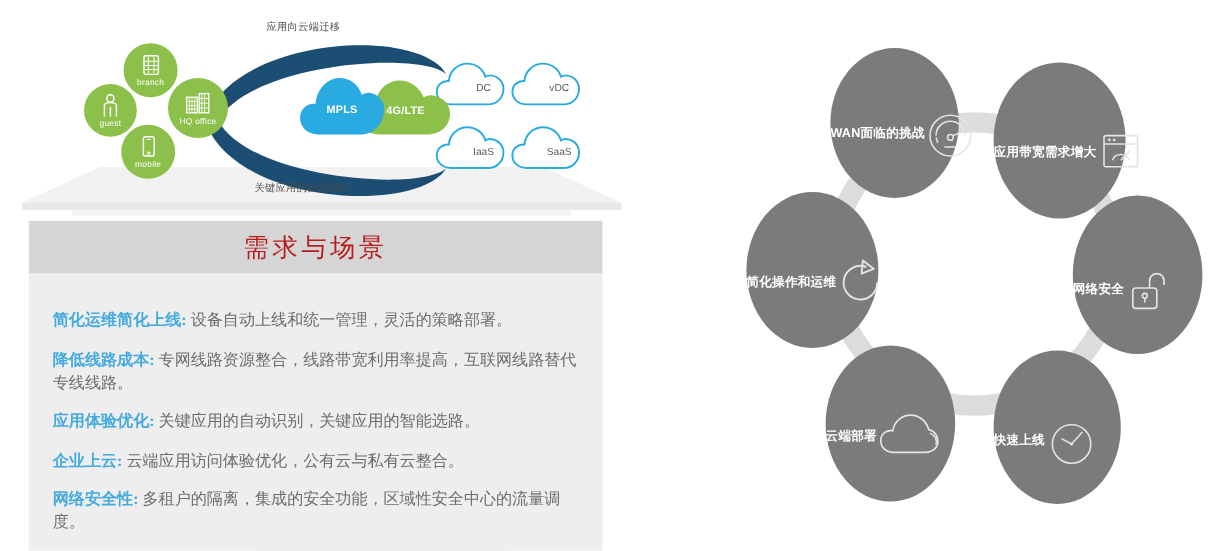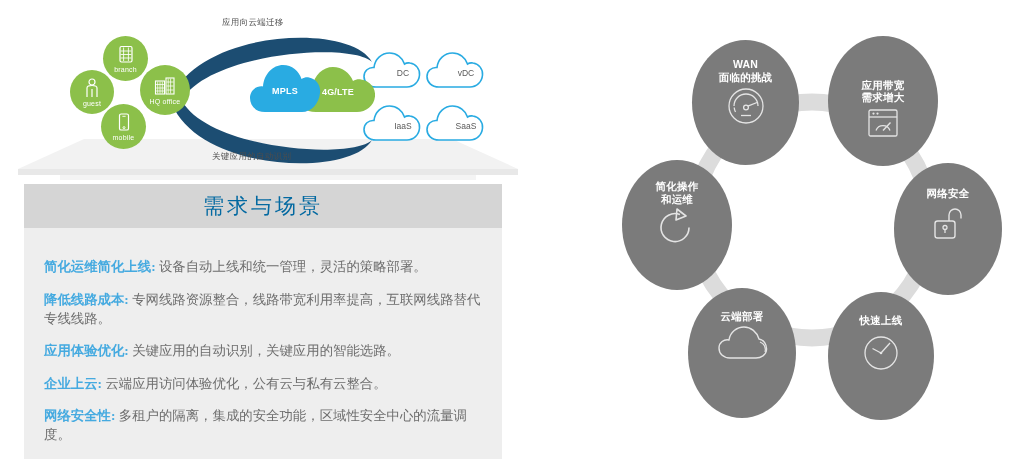--- a/index.html
+++ b/index.html
@@ -123,21 +123,21 @@
   .req-header {
     background: #d5d5d5;
     height: 44px;
     display: flex;
     align-items: center;
     justify-content: center;
   }
   .req-header-title {
     font-family: "Liberation Serif", "DejaVu Serif", serif;
     font-size: 21px;
-    color: #0369a1;
+    color: #b91c1c;
     letter-spacing: 3px;
   }
   .req-body {
     background: #eeeeee;
     padding: 16px 20px 18px 20px;
   }
   .req-item {
     font-family: "Liberation Serif", "DejaVu Serif", serif;
     font-size: 13.4px;
     line-height: 19px;
@@ -158,21 +158,21 @@
     width: 424px;
     height: 420px;
   }
   .wheel-svg { position: absolute; left: 0; top: 0; }
 
   .node {
     position: absolute;
     border-radius: 50%;
     background: #7b7b7b;
     display: flex;
-    flex-direction: column;
+    flex-direction: row;
     align-items: center;
   }
   .node .node-label {
     color: #ffffff;
     font-size: 10.5px;
     font-weight: bold;
     line-height: 12.5px;
     text-align: center;
     letter-spacing: 0.2px;
     white-space: nowrap;
@@ -363,21 +363,21 @@
           <circle cx="21" cy="21" r="17" fill="none" stroke="#e4e4e4" stroke-width="1.3"></circle>
           <path d="M9 21 A12 12 0 0 1 33 21" fill="none" stroke="#e4e4e4" stroke-width="1.3"></path>
           <path d="M10.5 27 A12 12 0 0 1 9.2 22.5" fill="none" stroke="#e4e4e4" stroke-width="1.3"></path>
           <circle cx="21" cy="22.5" r="2.4" fill="none" stroke="#e4e4e4" stroke-width="1.3"></circle>
           <line x1="22.8" y1="21.2" x2="32" y2="17.5" stroke="#e4e4e4" stroke-width="1.3"></line>
           <line x1="16" y1="30.5" x2="26" y2="30.5" stroke="#e4e4e4" stroke-width="1.3"></line>
         </svg>
       </div>
     </div>
 
-    <div class="node" style="left:228px; top:16px; width:110px; height:110px; padding-top:20px;justify-content:center;">
+    <div class="node" style="left:228px; top:32px; width:110px; height:110px; padding-top:20px;">
       <div class="node-label">应用带宽</div>
       <div class="node-label">需求增大</div>
       <div class="node-icon">
         <svg width="40" height="38" viewBox="0 0 40 38">
           <rect x="6" y="4" width="28" height="26" rx="1.6" fill="none" stroke="#e4e4e4" stroke-width="1.3"></rect>
           <line x1="6" y1="11" x2="34" y2="11" stroke="#e4e4e4" stroke-width="1.3"></line>
           <circle cx="10.5" cy="7.6" r="1.1" fill="#e4e4e4"></circle>
           <circle cx="14.5" cy="7.6" r="1.1" fill="#e4e4e4"></circle>
           <path d="M13 24.5 A7.5 7.5 0 0 1 27 24.5" fill="none" stroke="#e4e4e4" stroke-width="1.3"></path>
           <line x1="20" y1="24.5" x2="27.5" y2="16.5" stroke="#e4e4e4" stroke-width="1.4"></line>

